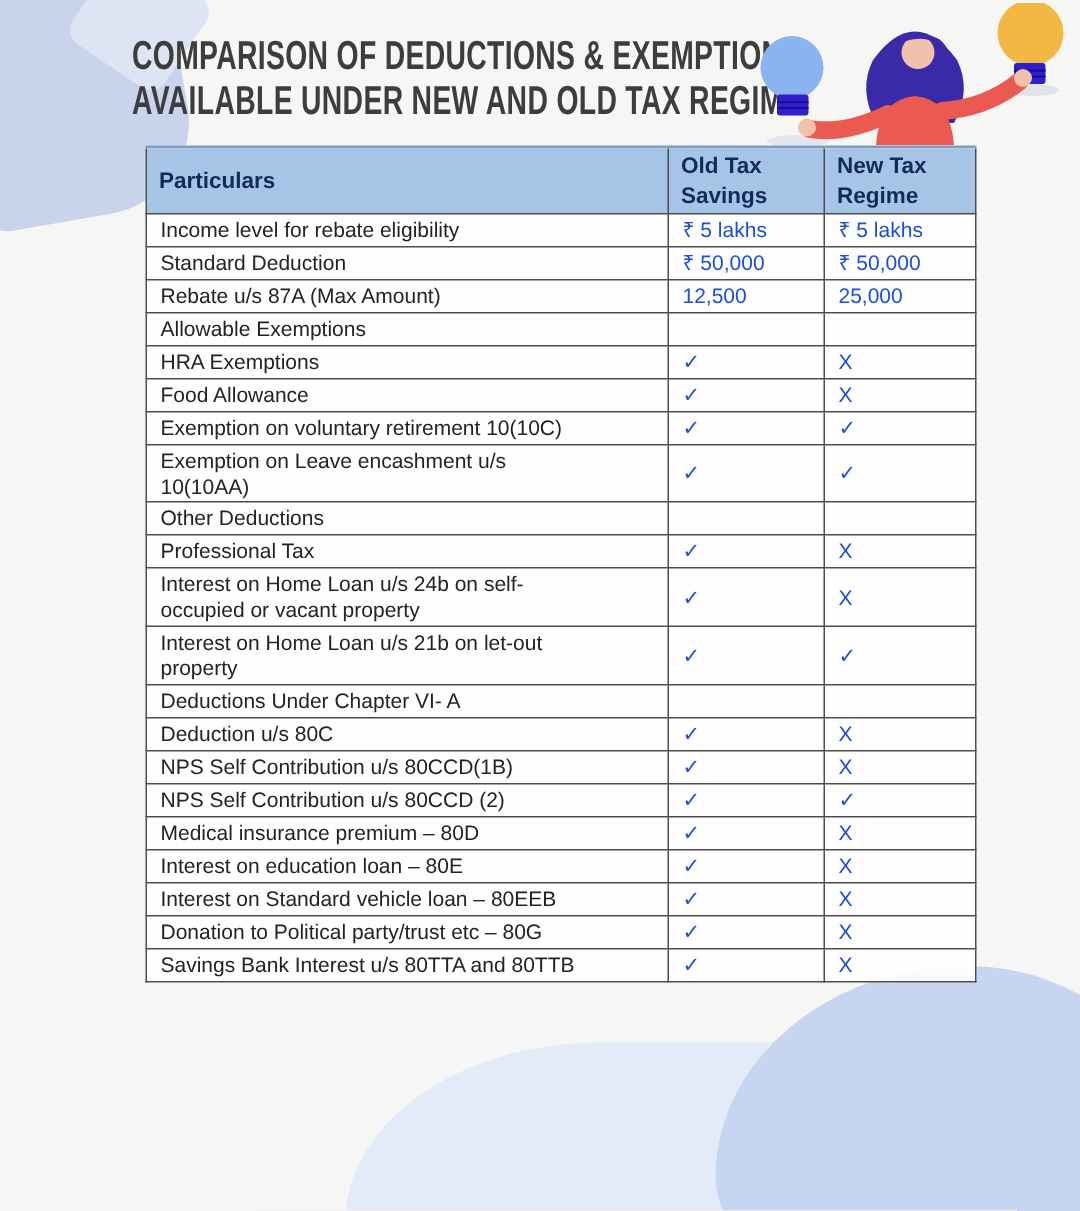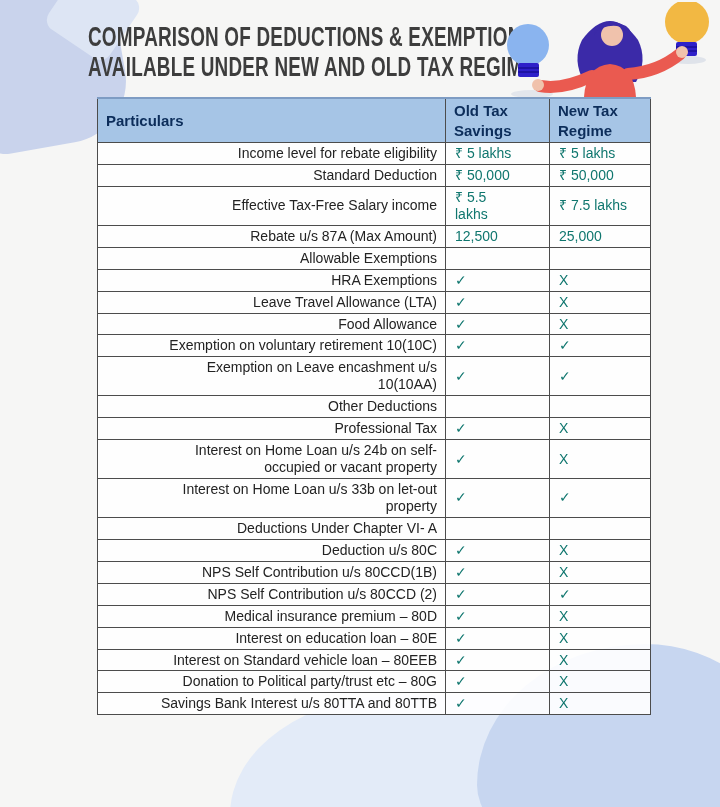--- a/index.html
+++ b/index.html
@@ -47,22 +47,22 @@
   .cmp col.c3{width:101px;}
   .cmp th,.cmp td{
     border:1px solid #4c4c4c;text-align:left;vertical-align:middle;
     font-size:14px;line-height:1.21;color:#232323;
     padding:2px 8px 2px 9px;overflow:hidden;
   }
   .cmp thead th{
     background:#a6c5e6;color:#0c2d5a;font-weight:700;font-size:15px;
     line-height:1.3;padding:2px 8px;border-top:2px solid #7e9cc3;
   }
-  .cmp td.p{white-space:pre-line;text-align:right;}
-  .cmp td.v{white-space:pre-line;color:#0f766e;}
+  .cmp td.p{white-space:pre-line;}
+  .cmp td.v{white-space:pre-line;color:#1d4ed8;}
   .cmp tr.section td.p{font-weight:400;}
 </style>
 </head>
 <body>
 
 <div class="page">
 
   <div class="deco corner-tl"></div>
   <div class="deco corner-tl-light"></div>
   <div class="deco wave-light"></div>
@@ -123,46 +123,35 @@
       <td class="p">Income level for rebate eligibility</td>
       <td class="v">₹ 5 lakhs</td>
       <td class="v">₹ 5 lakhs</td>
     </tr>
         <tr>
       <td class="p">Standard Deduction</td>
       <td class="v">₹ 50,000</td>
       <td class="v">₹ 50,000</td>
     </tr>
         <tr>
-      <td class="p">Effective Tax-Free Salary income</td>
-      <td class="v">₹ 5.5
-lakhs</td>
-      <td class="v">₹ 7.5 lakhs</td>
-    </tr>
-        <tr>
       <td class="p">Rebate u/s 87A (Max Amount)</td>
       <td class="v">12,500</td>
       <td class="v">25,000</td>
     </tr>
         <tr class="section">
       <td class="p">Allowable Exemptions</td>
       <td class="v"></td>
       <td class="v"></td>
     </tr>
         <tr>
       <td class="p">HRA Exemptions</td>
       <td class="v">✓</td>
       <td class="v">X</td>
     </tr>
         <tr>
-      <td class="p">Leave Travel Allowance (LTA)</td>
-      <td class="v">✓</td>
-      <td class="v">X</td>
-    </tr>
-        <tr>
       <td class="p">Food Allowance</td>
       <td class="v">✓</td>
       <td class="v">X</td>
     </tr>
         <tr>
       <td class="p">Exemption on voluntary retirement 10(10C)</td>
       <td class="v">✓</td>
       <td class="v">✓</td>
     </tr>
         <tr>
@@ -181,21 +170,21 @@
       <td class="v">✓</td>
       <td class="v">X</td>
     </tr>
         <tr>
       <td class="p">Interest on Home Loan u/s 24b on self-
 occupied or vacant property</td>
       <td class="v">✓</td>
       <td class="v">X</td>
     </tr>
         <tr>
-      <td class="p">Interest on Home Loan u/s 33b on let-out
+      <td class="p">Interest on Home Loan u/s 21b on let-out
 property</td>
       <td class="v">✓</td>
       <td class="v">✓</td>
     </tr>
         <tr class="section">
       <td class="p">Deductions Under Chapter VI- A</td>
       <td class="v"></td>
       <td class="v"></td>
     </tr>
         <tr>

